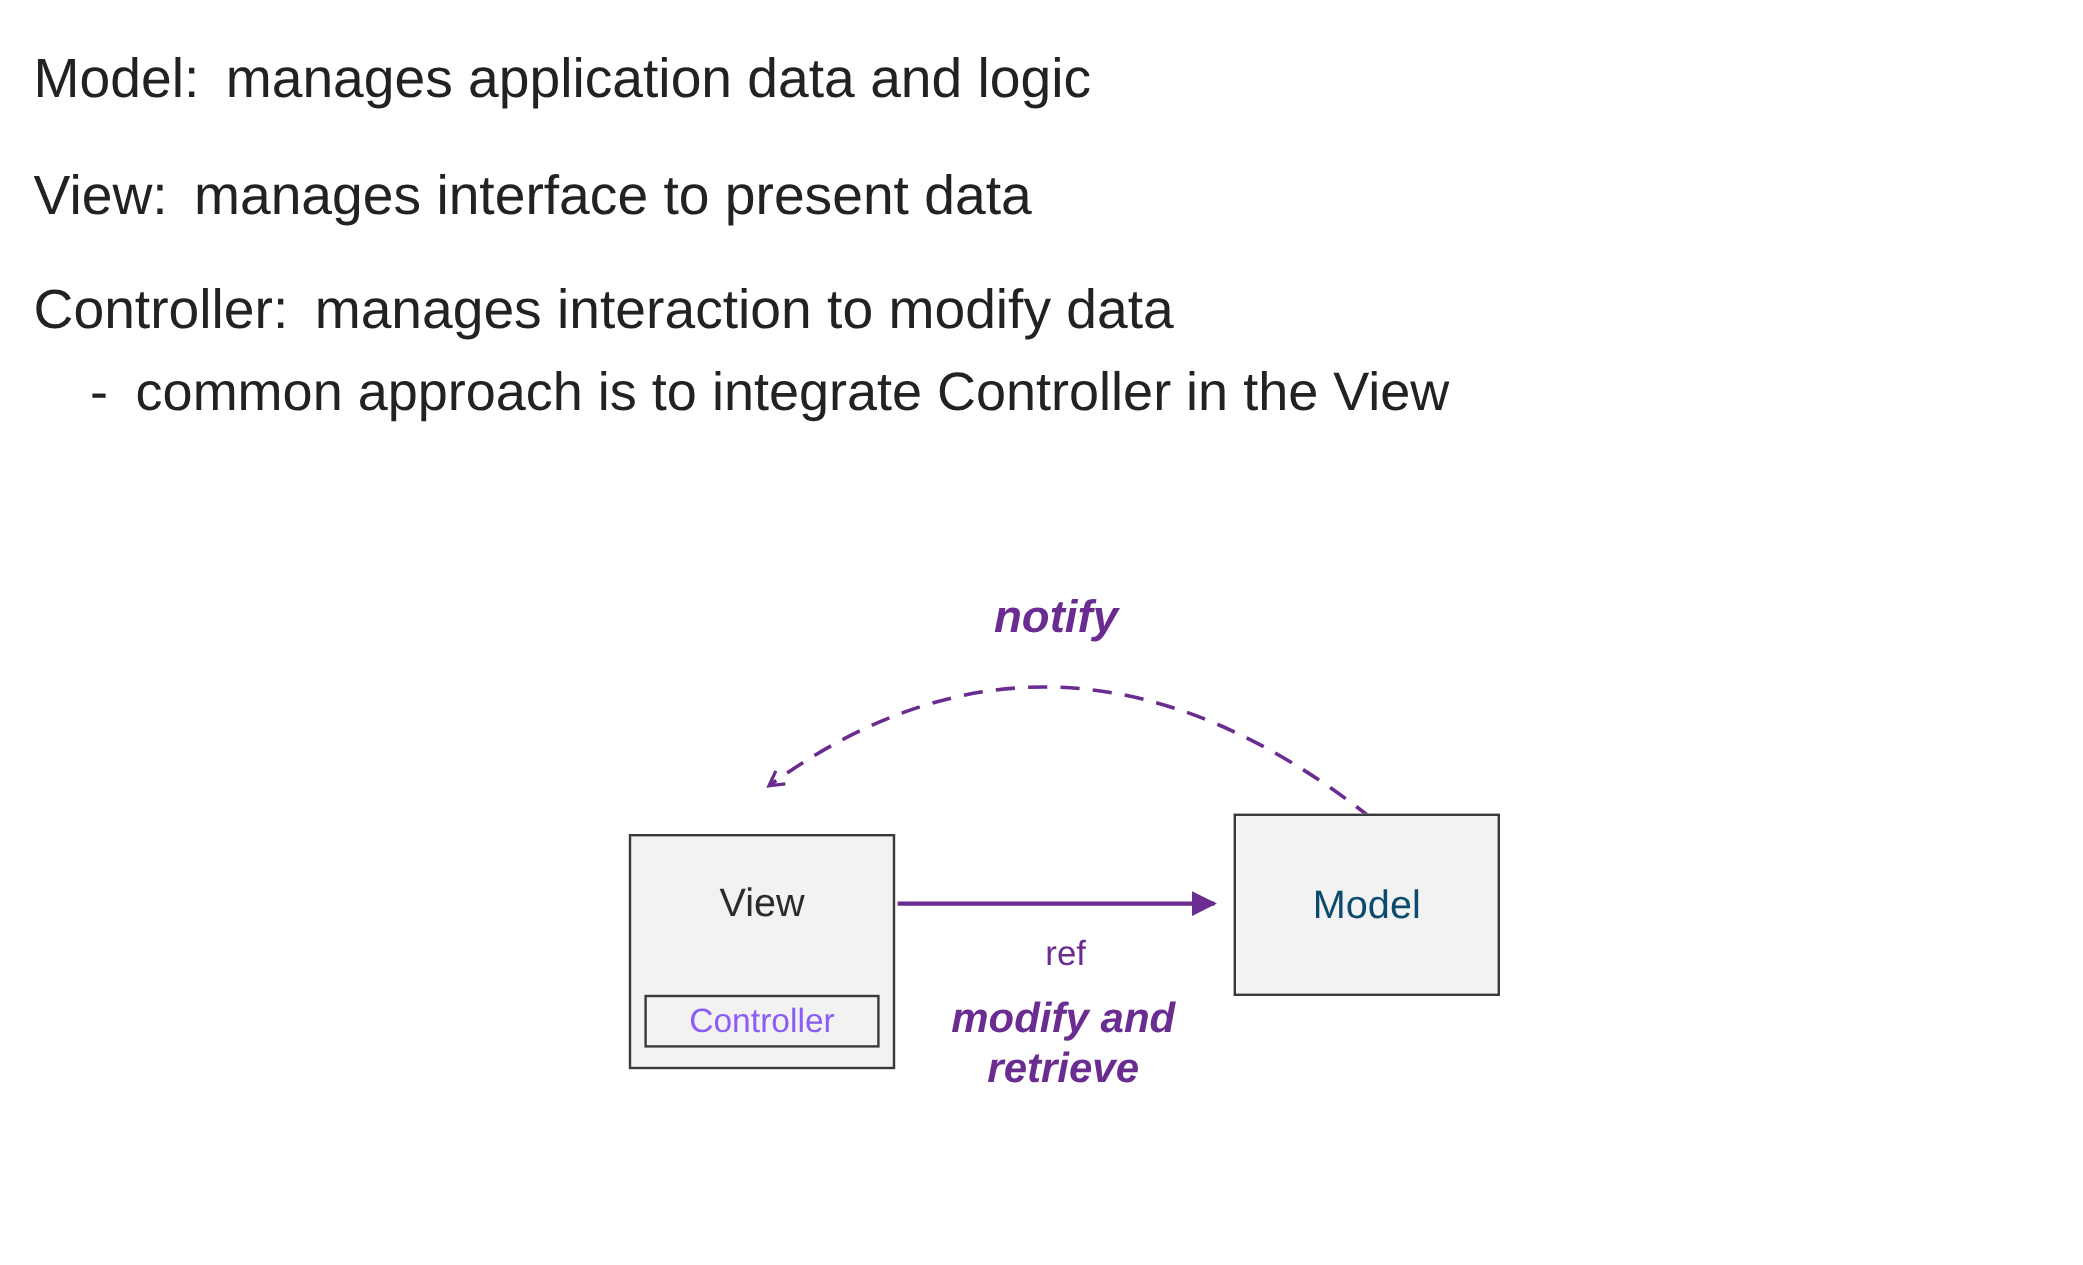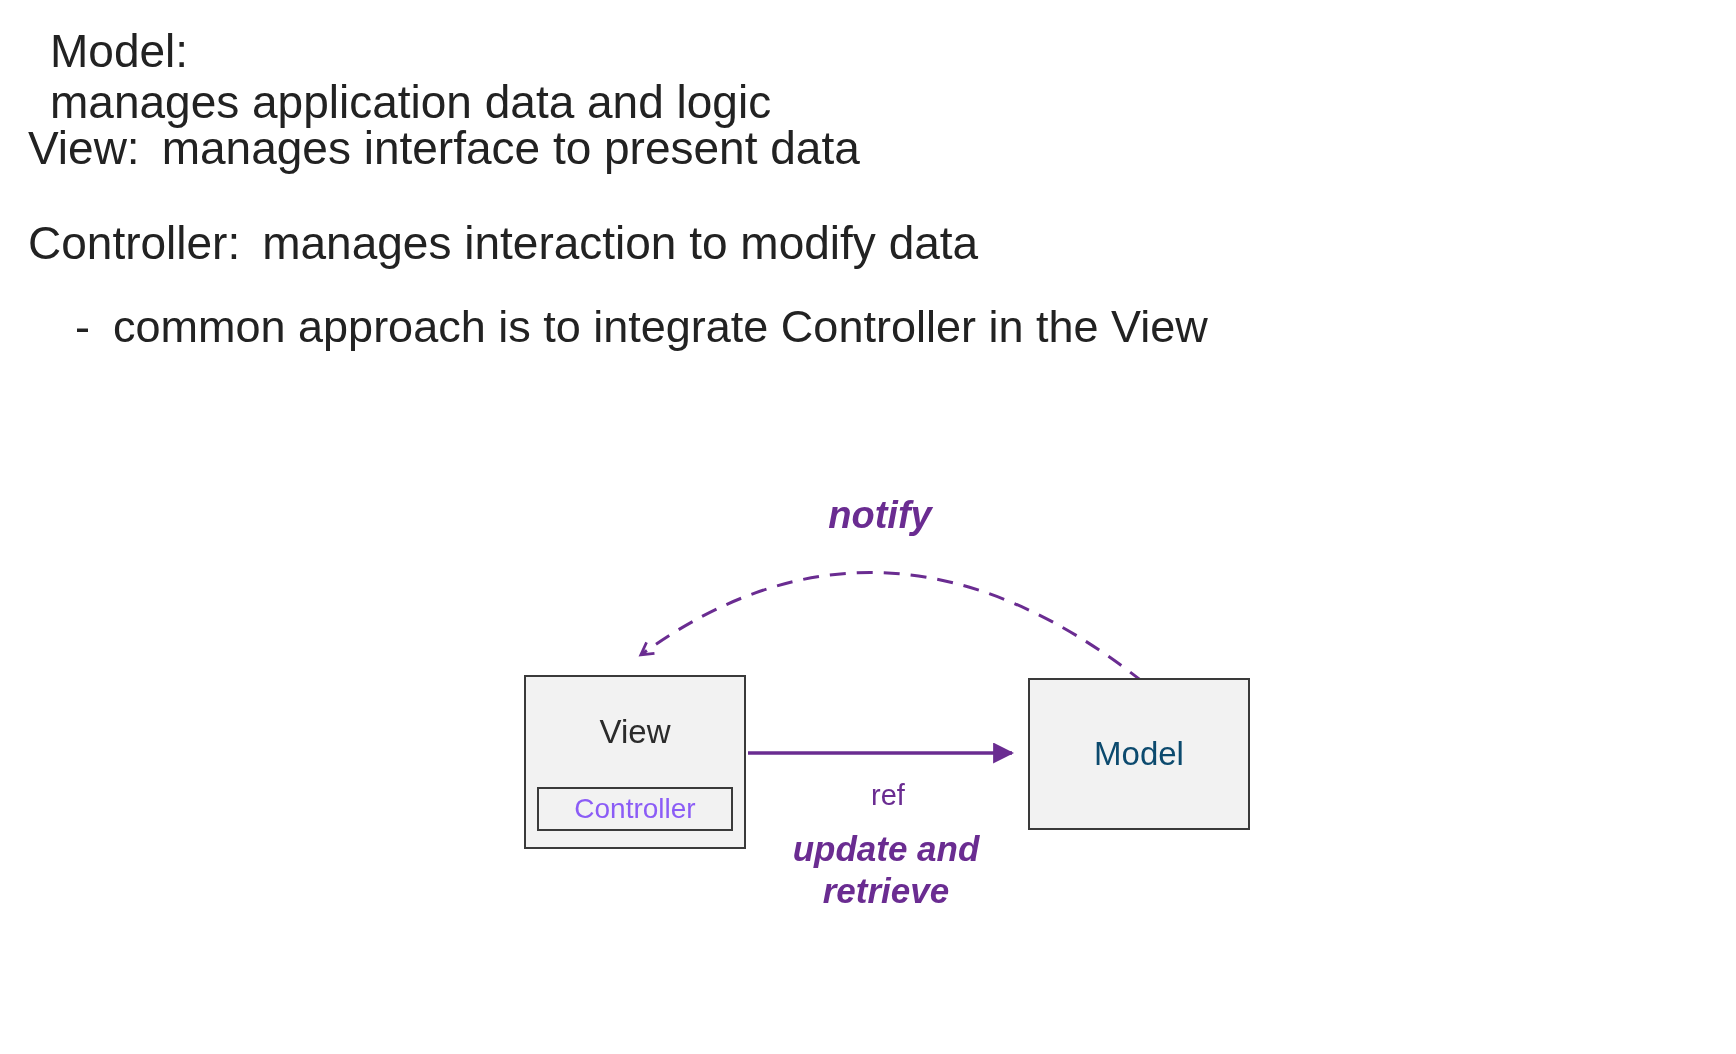--- a/index.html
+++ b/index.html
@@ -17,43 +17,43 @@
   
   .def-line {
     position: absolute;
     left: 28px;
     display: flex;
     align-items: baseline;
     font-size: 46px;
     line-height: 1.1;
     white-space: nowrap;
   }
-  .def-line .desc { margin-left: 22px; }
-  .l1 { top: 26px; flex-direction: column; }
+  .def-line .desc { margin-left: 22px; margin-top: 14px; }
+  .l1 { top: 26px; }
   .l2 { top: 123px; }
   .l3 { top: 218px; }
   .sub-line {
     position: absolute;
     left: 75px;
     top: 302px;
     display: flex;
     align-items: baseline;
     font-size: 45px;
     line-height: 1.1;
     white-space: nowrap;
   }
   .sub-line .bullet-dash { display: inline-block; width: 38px; }
 
   
   .box {
     position: absolute;
     background: var(--box-fill, #f2f2f2);
     border: 2px solid var(--box-border, #3a3a3a);
   }
-  .view-box  { left: 524px;  top: 675px; width: 222px; height: 174px; }
+  .view-box  { left: 524px;  top: 695px; width: 222px; height: 196px; }
   .model-box {
     left: 1028px; top: 678px; width: 222px; height: 152px;
     display: flex; align-items: center; justify-content: center;
     font-size: 33px; color: #0c4a6e;
   }
   .view-title {
     position: absolute; top: 36px; left: 0; right: 0;
     text-align: center; font-size: 33px; color: #2b2b2b;
   }
   .controller-inner {
@@ -123,17 +123,17 @@
       <span>Controller</span>
     </div>
   </div>
 
   <div class="box model-box">
     <span>Model</span>
   </div>
 
   <div class="plabel ref-label">ref</div>
   <div class="plabel update-label">
-    <div>update and</div>
+    <div>modify and</div>
     <div>retrieve</div>
   </div>
 
 </div>
 
 </body></html>

